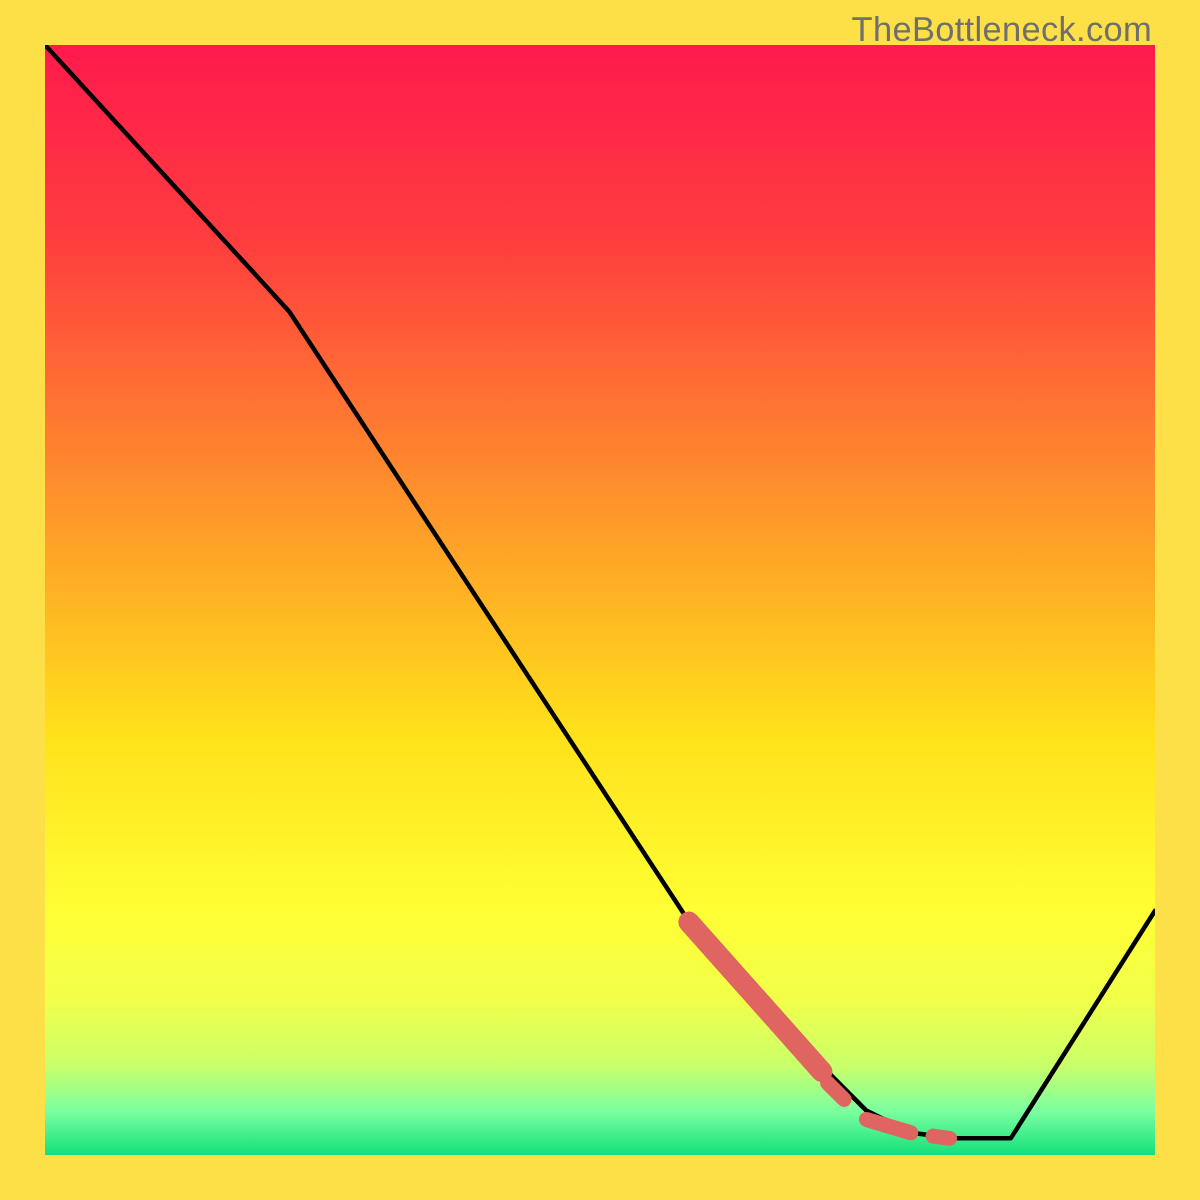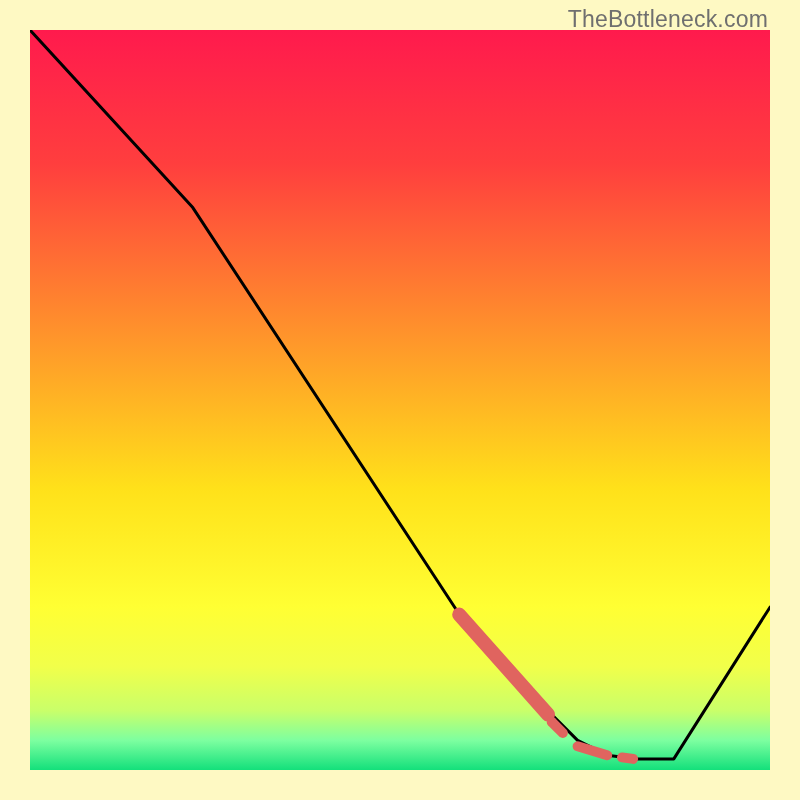--- a/index.html
+++ b/index.html
@@ -9,21 +9,21 @@
     height: 800px;
     background: #000;
     overflow: hidden;
   }
   .outer {
     position: absolute;
     left: 0;
     top: 0;
     width: 800px;
     height: 800px;
-    background: #fef9c3;
+    background: #fde047;
   }
   .plot {
     position: absolute;
     left: 30px;
     top: 30px;
     width: 740px;
     height: 740px;
     overflow: hidden;
   }
   .gradient {

